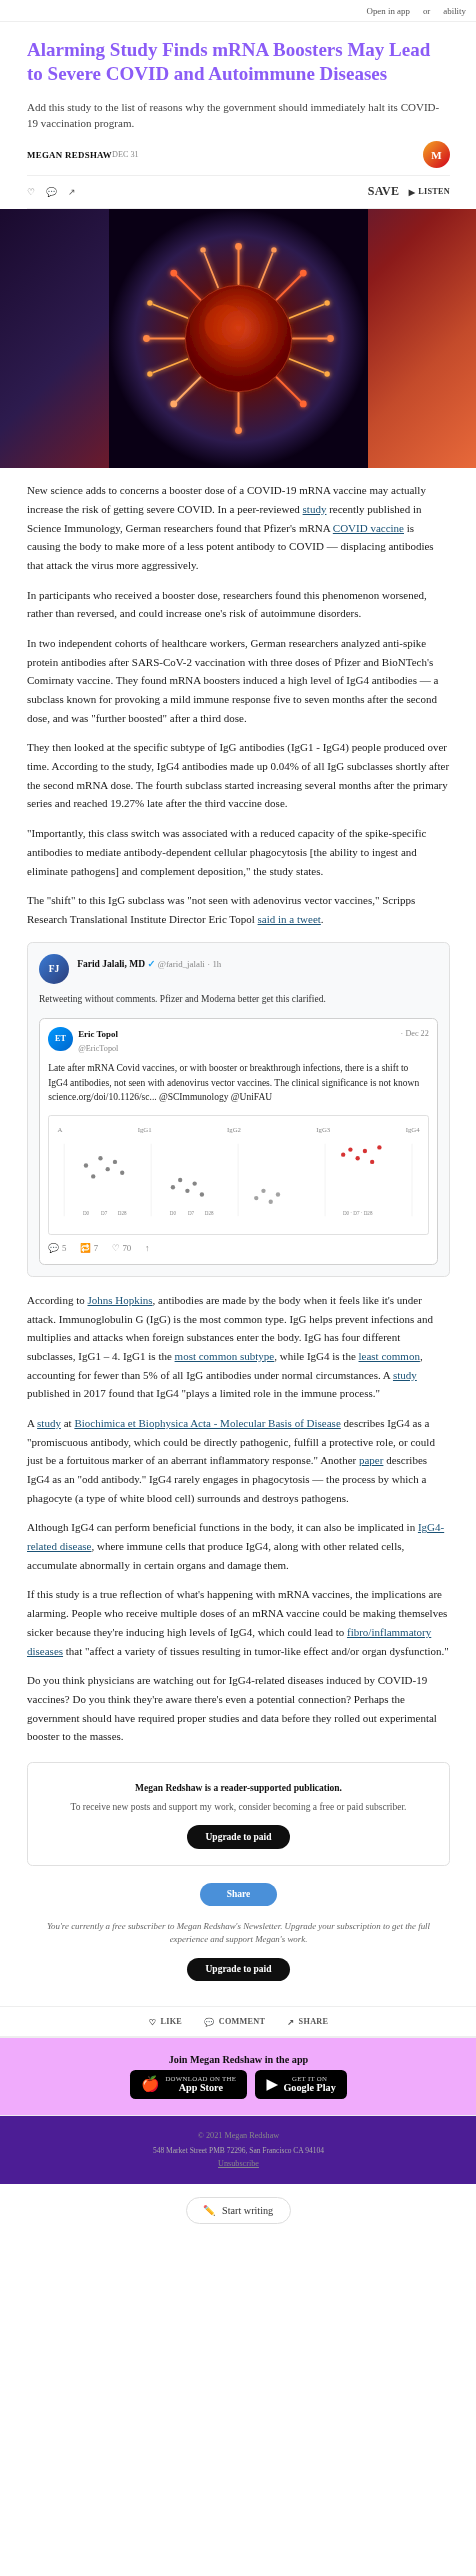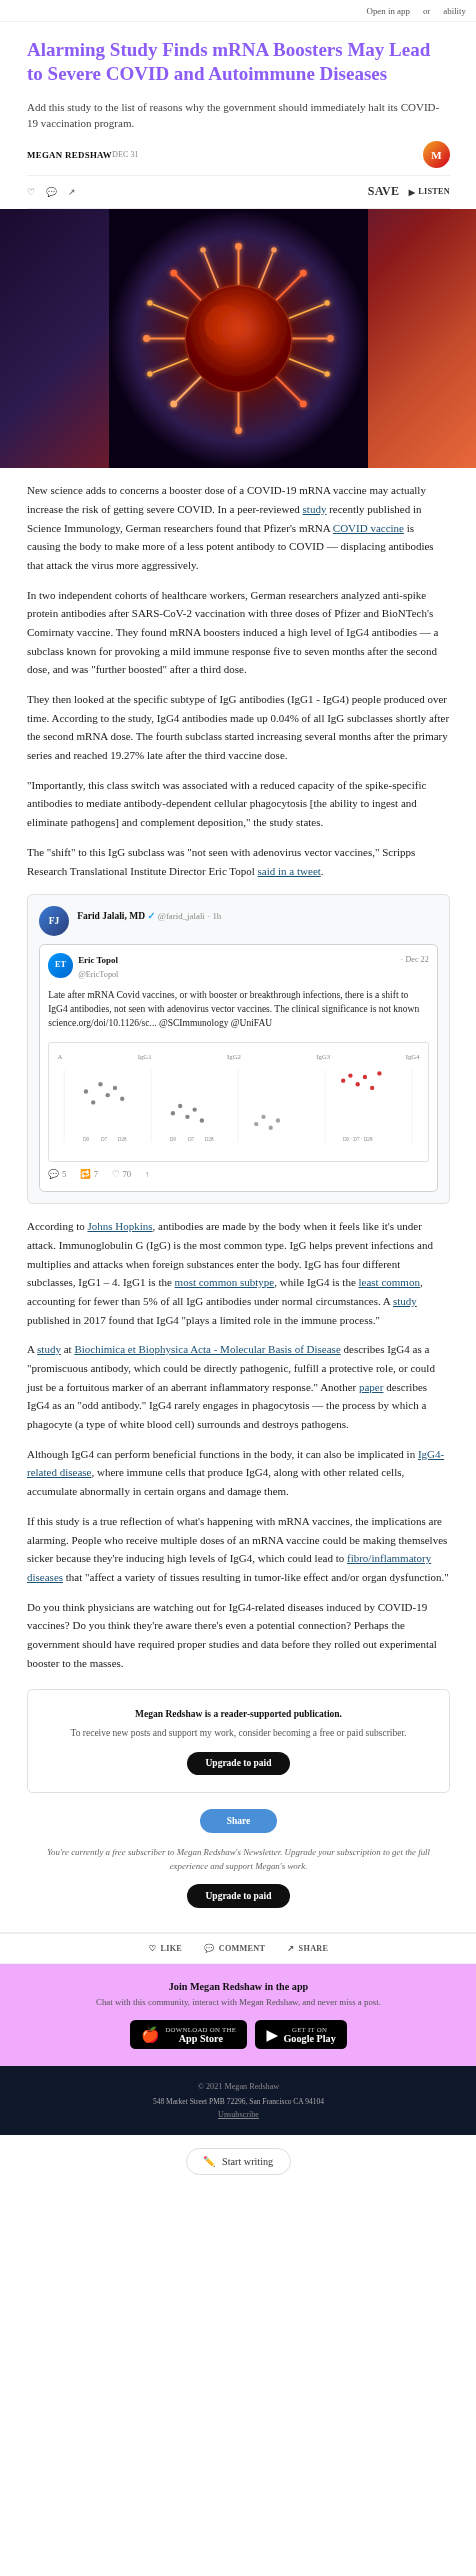--- a/index.html
+++ b/index.html
@@ -404,21 +404,21 @@
     }
     .app-store-btn .store-label {
       font-size: 6.8px;
       text-transform: uppercase;
       letter-spacing: 0.3px;
       opacity: 0.8;
     }
 
     
     .footer {
-      background: #0f172a;
+      background: #4c1d95;
       padding: 13.6px 27px;
       text-align: center;
       font-size: 8.2px;
       color: #888;
       line-height: 1.6;
     }
     .footer .footer-copyright {
       margin-bottom: 2.7px;
     }
     .footer .footer-address {
@@ -563,20 +563,21 @@
         <circle cx="-20" cy="-20" r="30" fill="#cc3300" opacity="0.4"></circle>
         <circle cx="0" cy="0" r="78" fill="none" stroke="#ff6633" stroke-width="1" opacity="0.5"></circle>
       </g>
     </svg>
   </div>
 </div>
 
 <div class="article-body">
   <p>New science adds to concerns a booster dose of a COVID-19 mRNA vaccine may actually increase the risk of getting severe COVID. In a peer-reviewed <a href="#">study</a> recently published in Science Immunology, German researchers found that Pfizer's mRNA <a href="#">COVID vaccine</a> is causing the body to make more of a less potent antibody to COVID — displacing antibodies that attack the virus more aggressively.</p>
 
+  <p>In participants who received a booster dose, researchers found this phenomenon worsened, rather than reversed, and could increase one's risk of autoimmune disorders.</p>
 
   <p>In two independent cohorts of healthcare workers, German researchers analyzed anti-spike protein antibodies after SARS-CoV-2 vaccination with three doses of Pfizer and BioNTech's Comirnaty vaccine. They found mRNA boosters induced a high level of IgG4 antibodies — a subclass known for provoking a mild immune response five to seven months after the second dose, and was "further boosted" after a third dose.</p>
 
   <p>They then looked at the specific subtype of IgG antibodies (IgG1 - IgG4) people produced over time. According to the study, IgG4 antibodies made up 0.04% of all IgG subclasses shortly after the second mRNA dose. The fourth subclass started increasing several months after the primary series and reached 19.27% late after the third vaccine dose.</p>
 
   <p>"Importantly, this class switch was associated with a reduced capacity of the spike-specific antibodies to mediate antibody-dependent cellular phagocytosis [the ability to ingest and eliminate pathogens] and complement deposition," the study states.</p>
 
   <p>The "shift" to this IgG subclass was "not seen with adenovirus vector vaccines," Scripps Research Translational Institute Director Eric Topol <a href="#">said in a tweet</a>.</p>
 
 
@@ -585,20 +586,21 @@
       <div class="retweeter-avatar">FJ</div>
       <div class="retweeter-info">
         <span class="retweeter-name">
           <span>Farid Jalali, MD</span>
           <span style="color:#1da1f2;">✓</span>
           <span style="font-weight:400; color:#888; font-size:8.9px;">@farid_jalali</span>
           <span style="font-weight:400; color:#888; font-size:8.9px;">· 1h</span>
         </span>
       </div>
     </div>
+    <p class="retweet-text">Retweeting without comments. Pfizer and Moderna better get this clarified.</p>
 
     <div class="nested-tweet">
       <div class="tweet-author-row">
         <div class="tweet-avatar">ET</div>
         <div>
           <div class="tweet-author-name">Eric Topol</div>
           <div class="tweet-author-handle">@EricTopol</div>
         </div>
         <span class="tweet-date">· Dec 22</span>
       </div>
@@ -714,21 +716,20 @@
   <button class="bottom-action-item">
     <span>↗</span>
     <span>SHARE</span>
   </button>
 </div>
 
 <div class="divider"></div>
 
 <div class="app-section">
   <p class="app-section-title">Join Megan Redshaw in the app</p>
-  <p class="app-section-desc">Chat with this community, interact with Megan Redshaw, and never miss a post.</p>
   <div class="app-buttons">
     <button class="app-store-btn">
       <span style="font-size:15px;">🍎</span>
       <div>
         <div class="store-label">Download on the</div>
         <div class="store-name">App Store</div>
       </div>
     </button>
     <button class="app-store-btn">
       <span style="font-size:15px;">▶</span>

